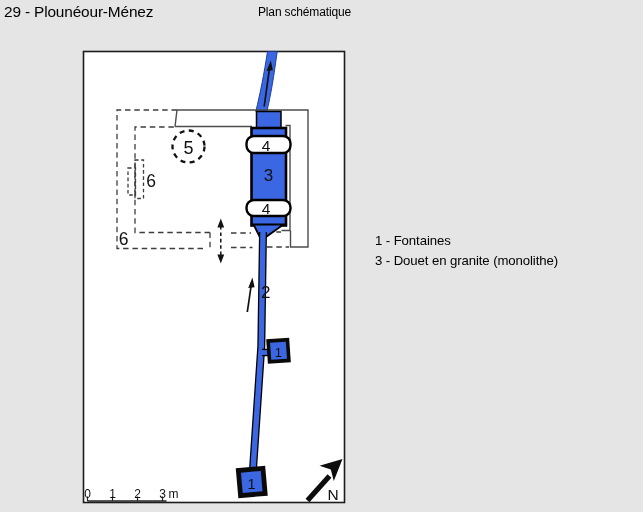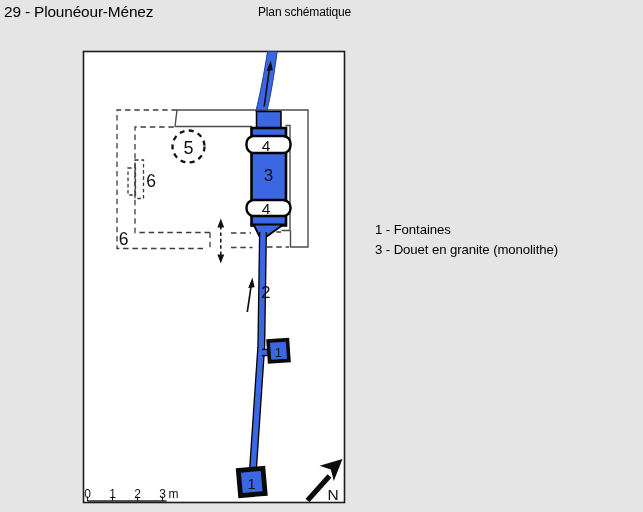--- a/index.html
+++ b/index.html
@@ -1,20 +1,20 @@
 <!DOCTYPE html>
 <html><head>
 <meta charset="utf-8">
 <style>
   html,body{margin:0;padding:0;background:#fff;}
   .stage{position:relative;width:643px;height:512px;background:#e5e5e5;overflow:hidden;
          font-family:"Liberation Sans",sans-serif;color:#000;}
   .hdr{position:absolute;left:4px;top:3px;font-size:15.4px;line-height:18.6px;letter-spacing:-0.15px;color:#000;}
   .title{position:absolute;left:258px;top:3px;font-size:12px;line-height:18.6px;letter-spacing:-0.15px;color:#000;text-align:right;}
-  .legend{position:absolute;left:375px;top:220px;font-size:13.2px;line-height:19.7px;letter-spacing:-0.1px;color:#000;}
+  .legend{position:absolute;left:375px;top:231px;font-size:13.2px;line-height:19.7px;letter-spacing:-0.1px;color:#000;}
   svg{position:absolute;left:0;top:0;}
   text{font-family:"Liberation Sans",sans-serif;fill:#101010;}
 </style>
 </head>
 <body>
 
 <div class="stage">
 
   <div class="hdr">
     <div>29 - Plounéour-Ménez</div>

